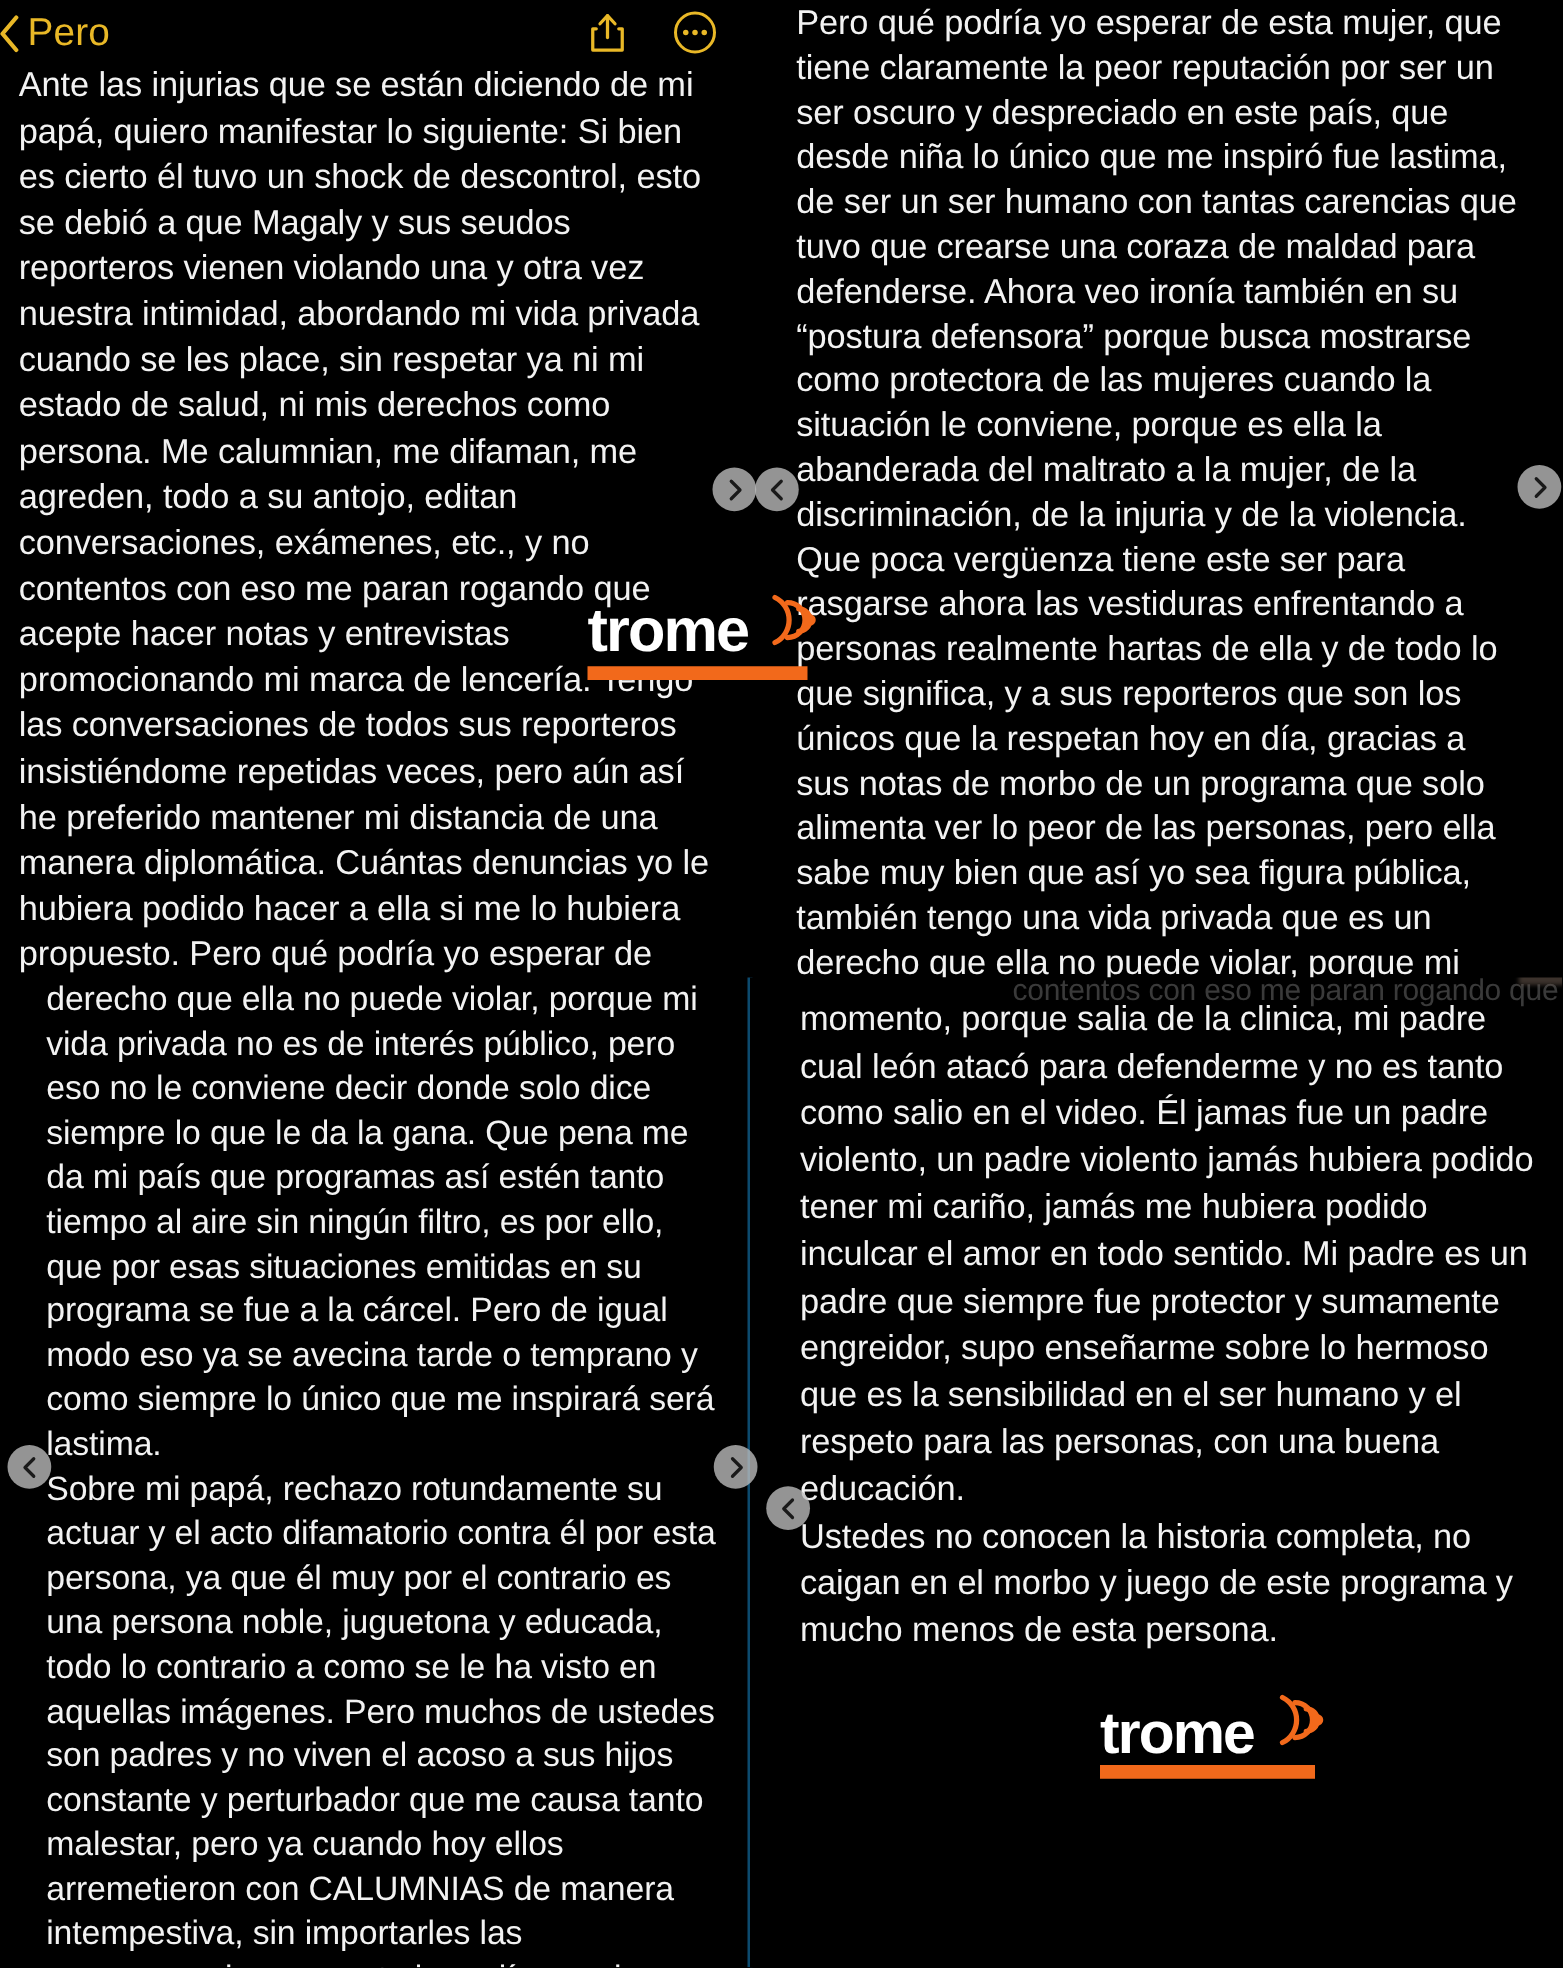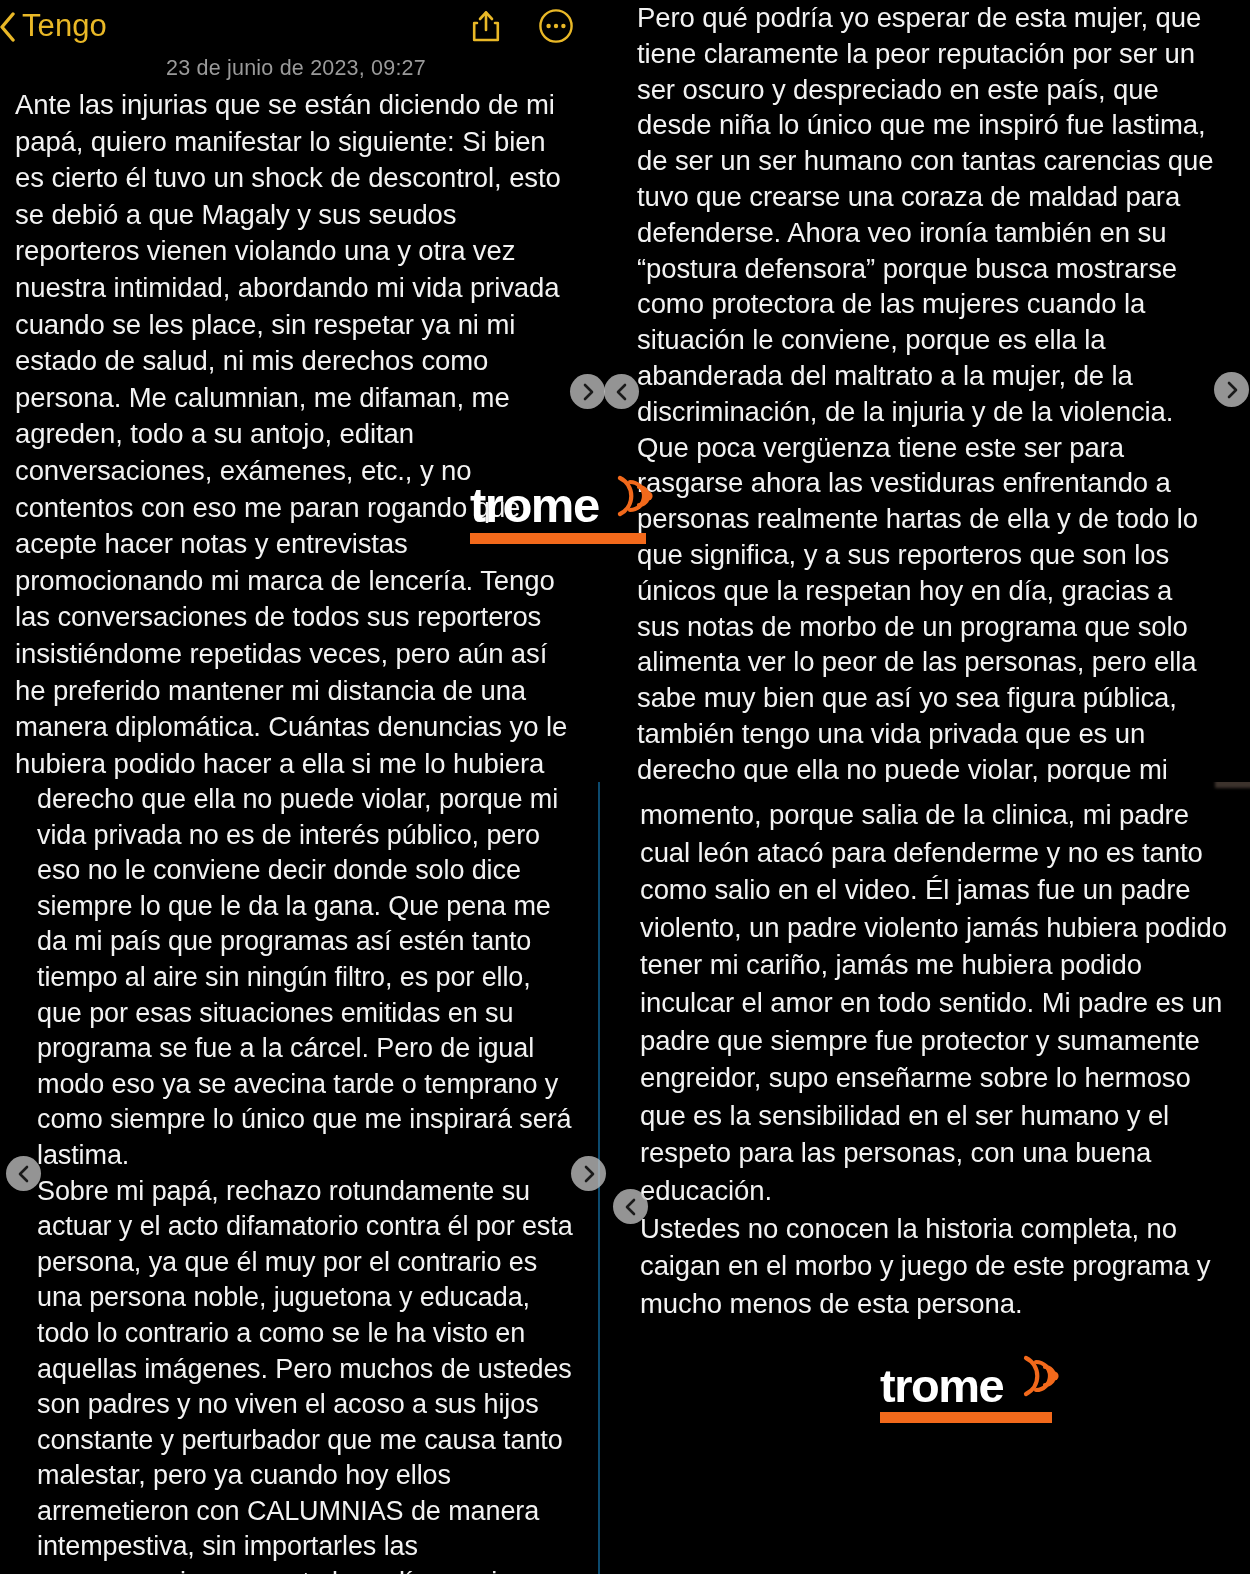--- a/index.html
+++ b/index.html
@@ -176,21 +176,21 @@
 
   <div class="panel panel-tl">
 
     <div class="notes-header">
       <div class="back-btn">
         <span class="back-chevron">
           <svg width="20" height="34" viewBox="0 0 20 34">
             <polyline points="15,4 4,17 15,30" fill="none" stroke="#e9b827" stroke-width="3.4" stroke-linecap="round" stroke-linejoin="round"></polyline>
           </svg>
         </span>
-        <span>Tengo</span>
+        <span>Pero</span>
       </div>
 
       <div class="header-spacer"></div>
 
       <div class="hdr-icon">
         <svg width="30" height="36" viewBox="0 0 30 36">
           <path d="M9,11 L15,4.5 L21,11" fill="none" stroke="#e9b827" stroke-width="2.6" stroke-linecap="round" stroke-linejoin="round"></path>
           <line x1="15" y1="4.5" x2="15" y2="22" stroke="#e9b827" stroke-width="2.6" stroke-linecap="round"></line>
           <path d="M6,15 L3.2,15 L3.2,32 L26.8,32 L26.8,15 L24,15" fill="none" stroke="#e9b827" stroke-width="2.6" stroke-linecap="round" stroke-linejoin="round"></path>
         </svg>
@@ -199,35 +199,35 @@
       <div class="hdr-icon">
         <svg width="36" height="36" viewBox="0 0 36 36">
           <circle cx="18" cy="18" r="15.6" fill="none" stroke="#e9b827" stroke-width="2.4"></circle>
           <circle cx="10.6" cy="18" r="2.2" fill="#e9b827"></circle>
           <circle cx="18" cy="18" r="2.2" fill="#e9b827"></circle>
           <circle cx="25.4" cy="18" r="2.2" fill="#e9b827"></circle>
         </svg>
       </div>
     </div>
 
-    <div class="note-date">23 de junio de 2023, 09:27</div>
 
     <div class="note-text">Ante las injurias que se están diciendo de mi papá, quiero manifestar lo siguiente: Si bien es cierto él tuvo un shock de descontrol, esto se debió a que Magaly y sus seudos reporteros vienen violando una y otra vez nuestra intimidad, abordando mi vida privada cuando se les place, sin respetar ya ni mi estado de salud, ni mis derechos como persona. Me calumnian, me difaman, me agreden, todo a su antojo, editan conversaciones, exámenes, etc., y no contentos con eso me paran rogando que acepte hacer notas y entrevistas promocionando mi marca de lencería. Tengo las conversaciones de todos sus reporteros insistiéndome repetidas veces, pero aún así he preferido mantener mi distancia de una manera diplomática. Cuántas denuncias yo le hubiera podido hacer a ella si me lo hubiera propuesto. Pero qué podría yo esperar de esta mujer, que</div>
   </div>
 
   <div class="panel panel-tr">
     <div class="note-text">Pero qué podría yo esperar de esta mujer, que tiene claramente la peor reputación por ser un ser oscuro y despreciado en este país, que desde niña lo único que me inspiró fue lastima, de ser un ser humano con tantas carencias que tuvo que crearse una coraza de maldad para defenderse. Ahora veo ironía también en su “postura defensora” porque busca mostrarse como protectora de las mujeres cuando la situación le conviene, porque es ella la abanderada del maltrato a la mujer, de la discriminación, de la injuria y de la violencia. Que poca vergüenza tiene este ser para rasgarse ahora las vestiduras enfrentando a personas realmente hartas de ella y de todo lo que significa, y a sus reporteros que son los únicos que la respetan hoy en día, gracias a sus notas de morbo de un programa que solo alimenta ver lo peor de las personas, pero ella sabe muy bien que así yo sea figura pública, también tengo una vida privada que es un derecho que ella no puede violar, porque mi vida</div>
   </div>
 
   <div class="panel panel-bl">
     <div class="note-text">derecho que ella no puede violar, porque mi vida privada no es de interés público, pero eso no le conviene decir donde solo dice siempre lo que le da la gana. Que pena me da mi país que programas así estén tanto tiempo al aire sin ningún filtro, es por ello, que por esas situaciones emitidas en su programa se fue a la cárcel. Pero de igual modo eso ya se avecina tarde o temprano y como siempre lo único que me inspirará será lastima.
 Sobre mi papá, rechazo rotundamente su actuar y el acto difamatorio contra él por esta persona, ya que él muy por el contrario es una persona noble, juguetona y educada, todo lo contrario a como se le ha visto en aquellas imágenes. Pero muchos de ustedes son padres y no viven el acoso a sus hijos constante y perturbador que me causa tanto malestar, pero ya cuando hoy ellos arremetieron con CALUMNIAS de manera intempestiva, sin importarles las consecuencias que esto le podía ocasionar a mi salud en ese momento, porque salia de la clinica, mi padre</div>
   </div>
 
   <div class="panel panel-br">
+    <div class="ghost" style="left:210px; top:-3px;">contentos con eso me paran rogando que</div>
     <div class="ghost-line" style="left:615px; top:-14px; width:110px; height:20px;"></div>
     <div class="note-text" style="margin-top:14px;">momento, porque salia de la clinica, mi padre cual león atacó para defenderme y no es tanto como salio en el video. Él jamas fue un padre violento, un padre violento jamás hubiera podido tener mi cariño, jamás me hubiera podido inculcar el amor en todo sentido. Mi padre es un padre que siempre fue protector y sumamente engreidor, supo enseñarme sobre lo hermoso que es la sensibilidad en el ser humano y el respeto para las personas, con una buena educación.
 Ustedes no conocen la historia completa, no caigan en el morbo y juego de este programa y mucho menos de esta persona.</div>
   </div>
 
 
   <div class="trome" style="left:470px; top:481px;">
     <span class="tr-waves" style="left:140px; top:-7px;">
       <svg width="54" height="48" viewBox="0 0 54 48">
         <g fill="none" stroke="#f2691b" stroke-width="4.2" stroke-linecap="round">

